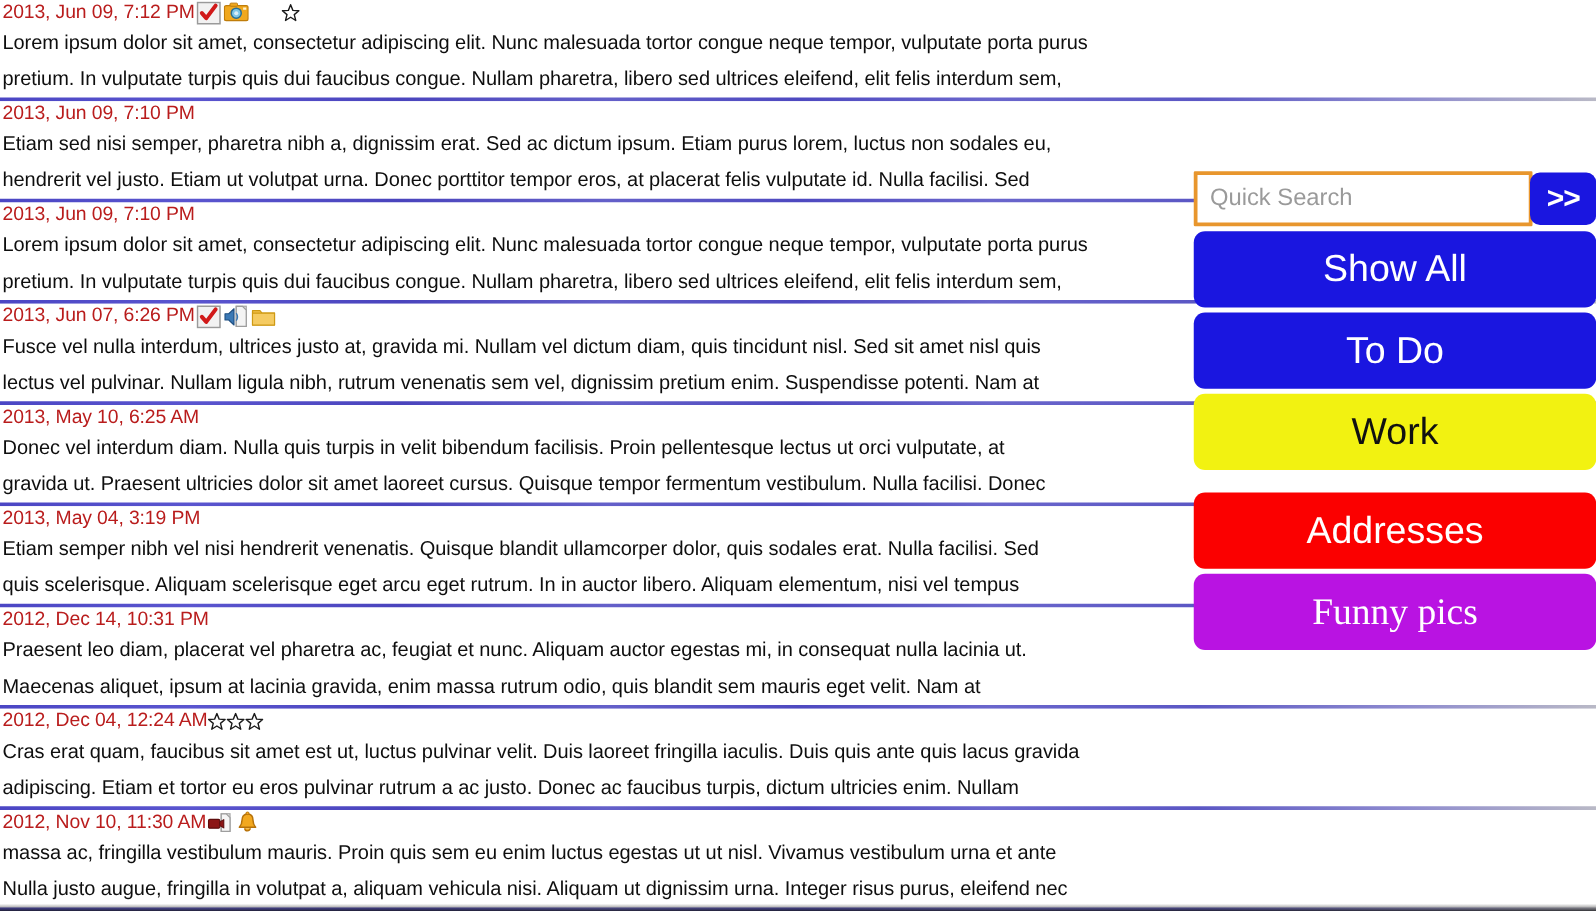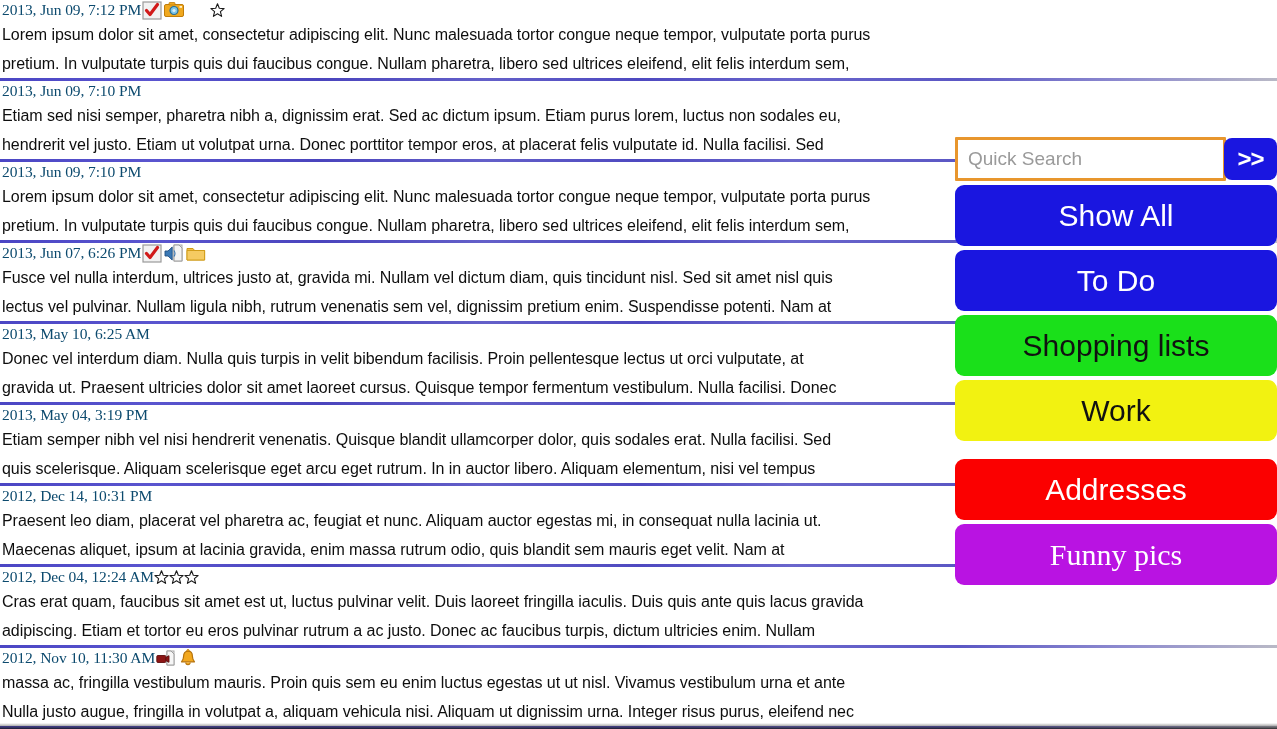--- a/index.html
+++ b/index.html
@@ -43,23 +43,23 @@
     display: flex;
     align-items: center;
     height: 20px;
     padding: 0 0 0 2px;
     line-height: 20px;
     white-space: nowrap;
   }
 
   .note-date {
     font-size: 15.5px;
-    color: #0c4a6e;
+    color: #b91c1c;
     letter-spacing: -0.1px;
-    font-family: Liberation Serif, serif;
+    font-family: Liberation Sans, sans-serif;
   }
 
   .icon-strip {
     display: inline-flex;
     align-items: center;
     gap: 2px;
     margin-left: 1px;
   }
 
   .mini-icon {
@@ -356,21 +356,20 @@
 
   <div class="overlay-panel">
     <div class="search-row">
       <input class="search-input" type="text" placeholder="Quick Search" value="" style="">
       <button class="search-go">&gt;&gt;</button>
     </div>
     <div class="cat-list">
 
     <button class="cat-button" style="background: rgb(26, 22, 224); color: rgb(255, 255, 255);">Show All</button>
         <button class="cat-button" style="background: rgb(26, 22, 224); color: rgb(255, 255, 255);">To Do</button>
-        <button class="cat-button" style="background: rgb(26, 224, 26); color: rgb(17, 17, 17);">Shopping lists</button>
         <button class="cat-button" style="background: rgb(242, 242, 17); color: rgb(17, 17, 17);">Work</button>
         <button class="cat-button" style="background: rgb(251, 0, 0); color: rgb(255, 255, 255); margin-top: 18px;">Addresses</button>
         <button class="cat-button" style="background: rgb(185, 19, 226); color: rgb(255, 255, 255); font-family: Liberation Serif, serif;">Funny pics</button>
       </div>
   </div>
 
   <div class="bottom-fade"></div>
 </div>
 
 </body></html>

